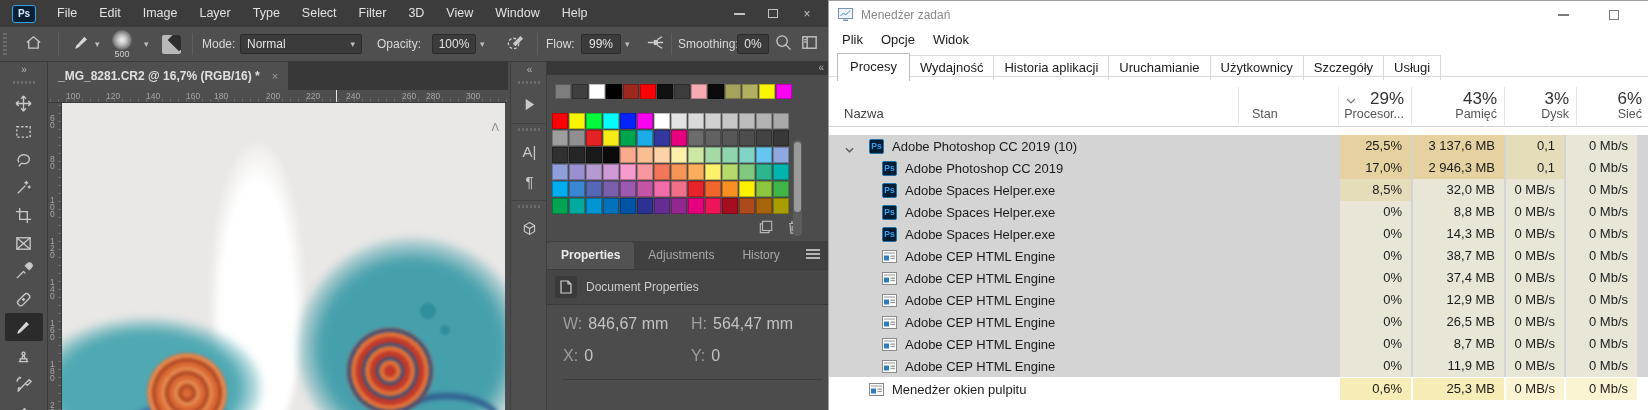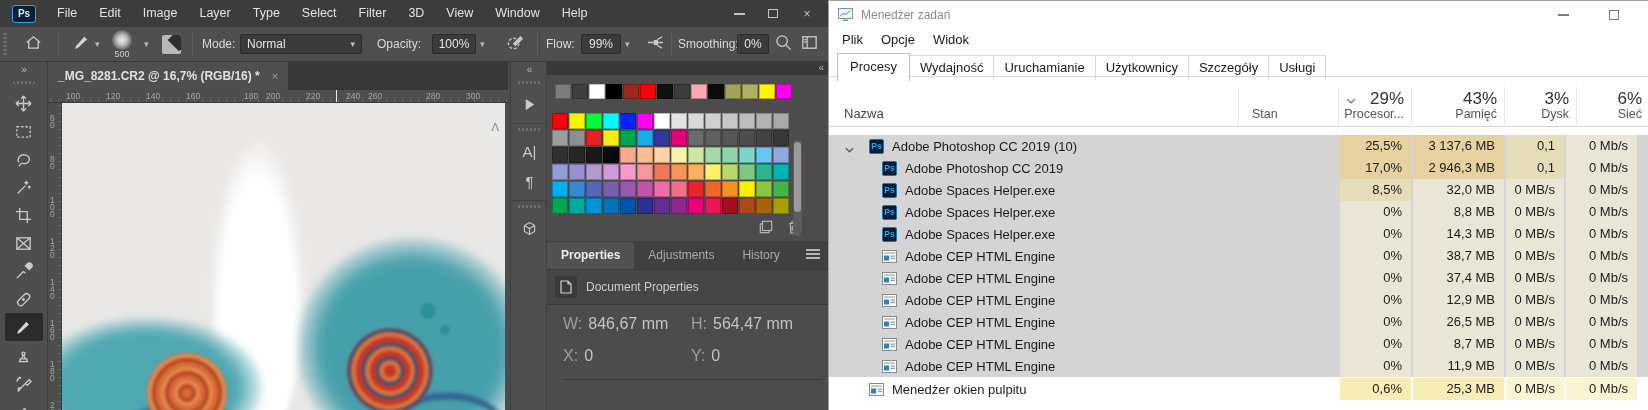--- a/index.html
+++ b/index.html
@@ -332,25 +332,25 @@
       <span class="tab-close">×</span>
     </div>
   </div>
 
   <div id="rulerH">
       <div class="cursor" style="left:288px"></div>
       <span class="rl" style="left: 18px;">100</span>
       <span class="rl" style="left: 58px;">120</span>
       <span class="rl" style="left: 98px;">140</span>
       <span class="rl" style="left: 138px;">160</span>
-      <span class="rl" style="left: 196px;">180</span>
+      <span class="rl" style="left: 166px;">180</span>
       <span class="rl" style="left: 218px;">200</span>
       <span class="rl" style="left: 258px;">220</span>
       <span class="rl" style="left: 298px;">240</span>
-      <span class="rl" style="left: 320px;">260</span>
+      <span class="rl" style="left: 354px;">260</span>
       <span class="rl" style="left: 378px;">280</span>
       <span class="rl" style="left: 418px;">300</span>
     </div>
   <div id="rulerV">
       <span class="rl" style="top: 12px;">6
 0</span>
       <span class="rl" style="top: 53px;">8
 0</span>
       <span class="rl" style="top: 94px;">1
 0
@@ -583,20 +583,21 @@
         <span class="tm-min-bar"></span>
       </div>
     <div class="tm-sysbtn" style="left:762px">
         <span class="tm-max-box"></span>
       </div>
   </div>
   <div id="tm-tabline"></div>
   <div id="tm-tabs">
       <div class="tm-tab active">Procesy</div>
       <div class="tm-tab">Wydajność</div>
+      <div class="tm-tab">Historia aplikacji</div>
       <div class="tm-tab">Uruchamianie</div>
       <div class="tm-tab">Użytkownicy</div>
       <div class="tm-tab">Szczegóły</div>
       <div class="tm-tab">Usługi</div>
     </div>
 
   <div id="tm-header">
     <div id="hd-name">Nazwa</div>
     <div id="hd-stan">Stan</div>
     <div class="colsep" style="left:409px"></div>

